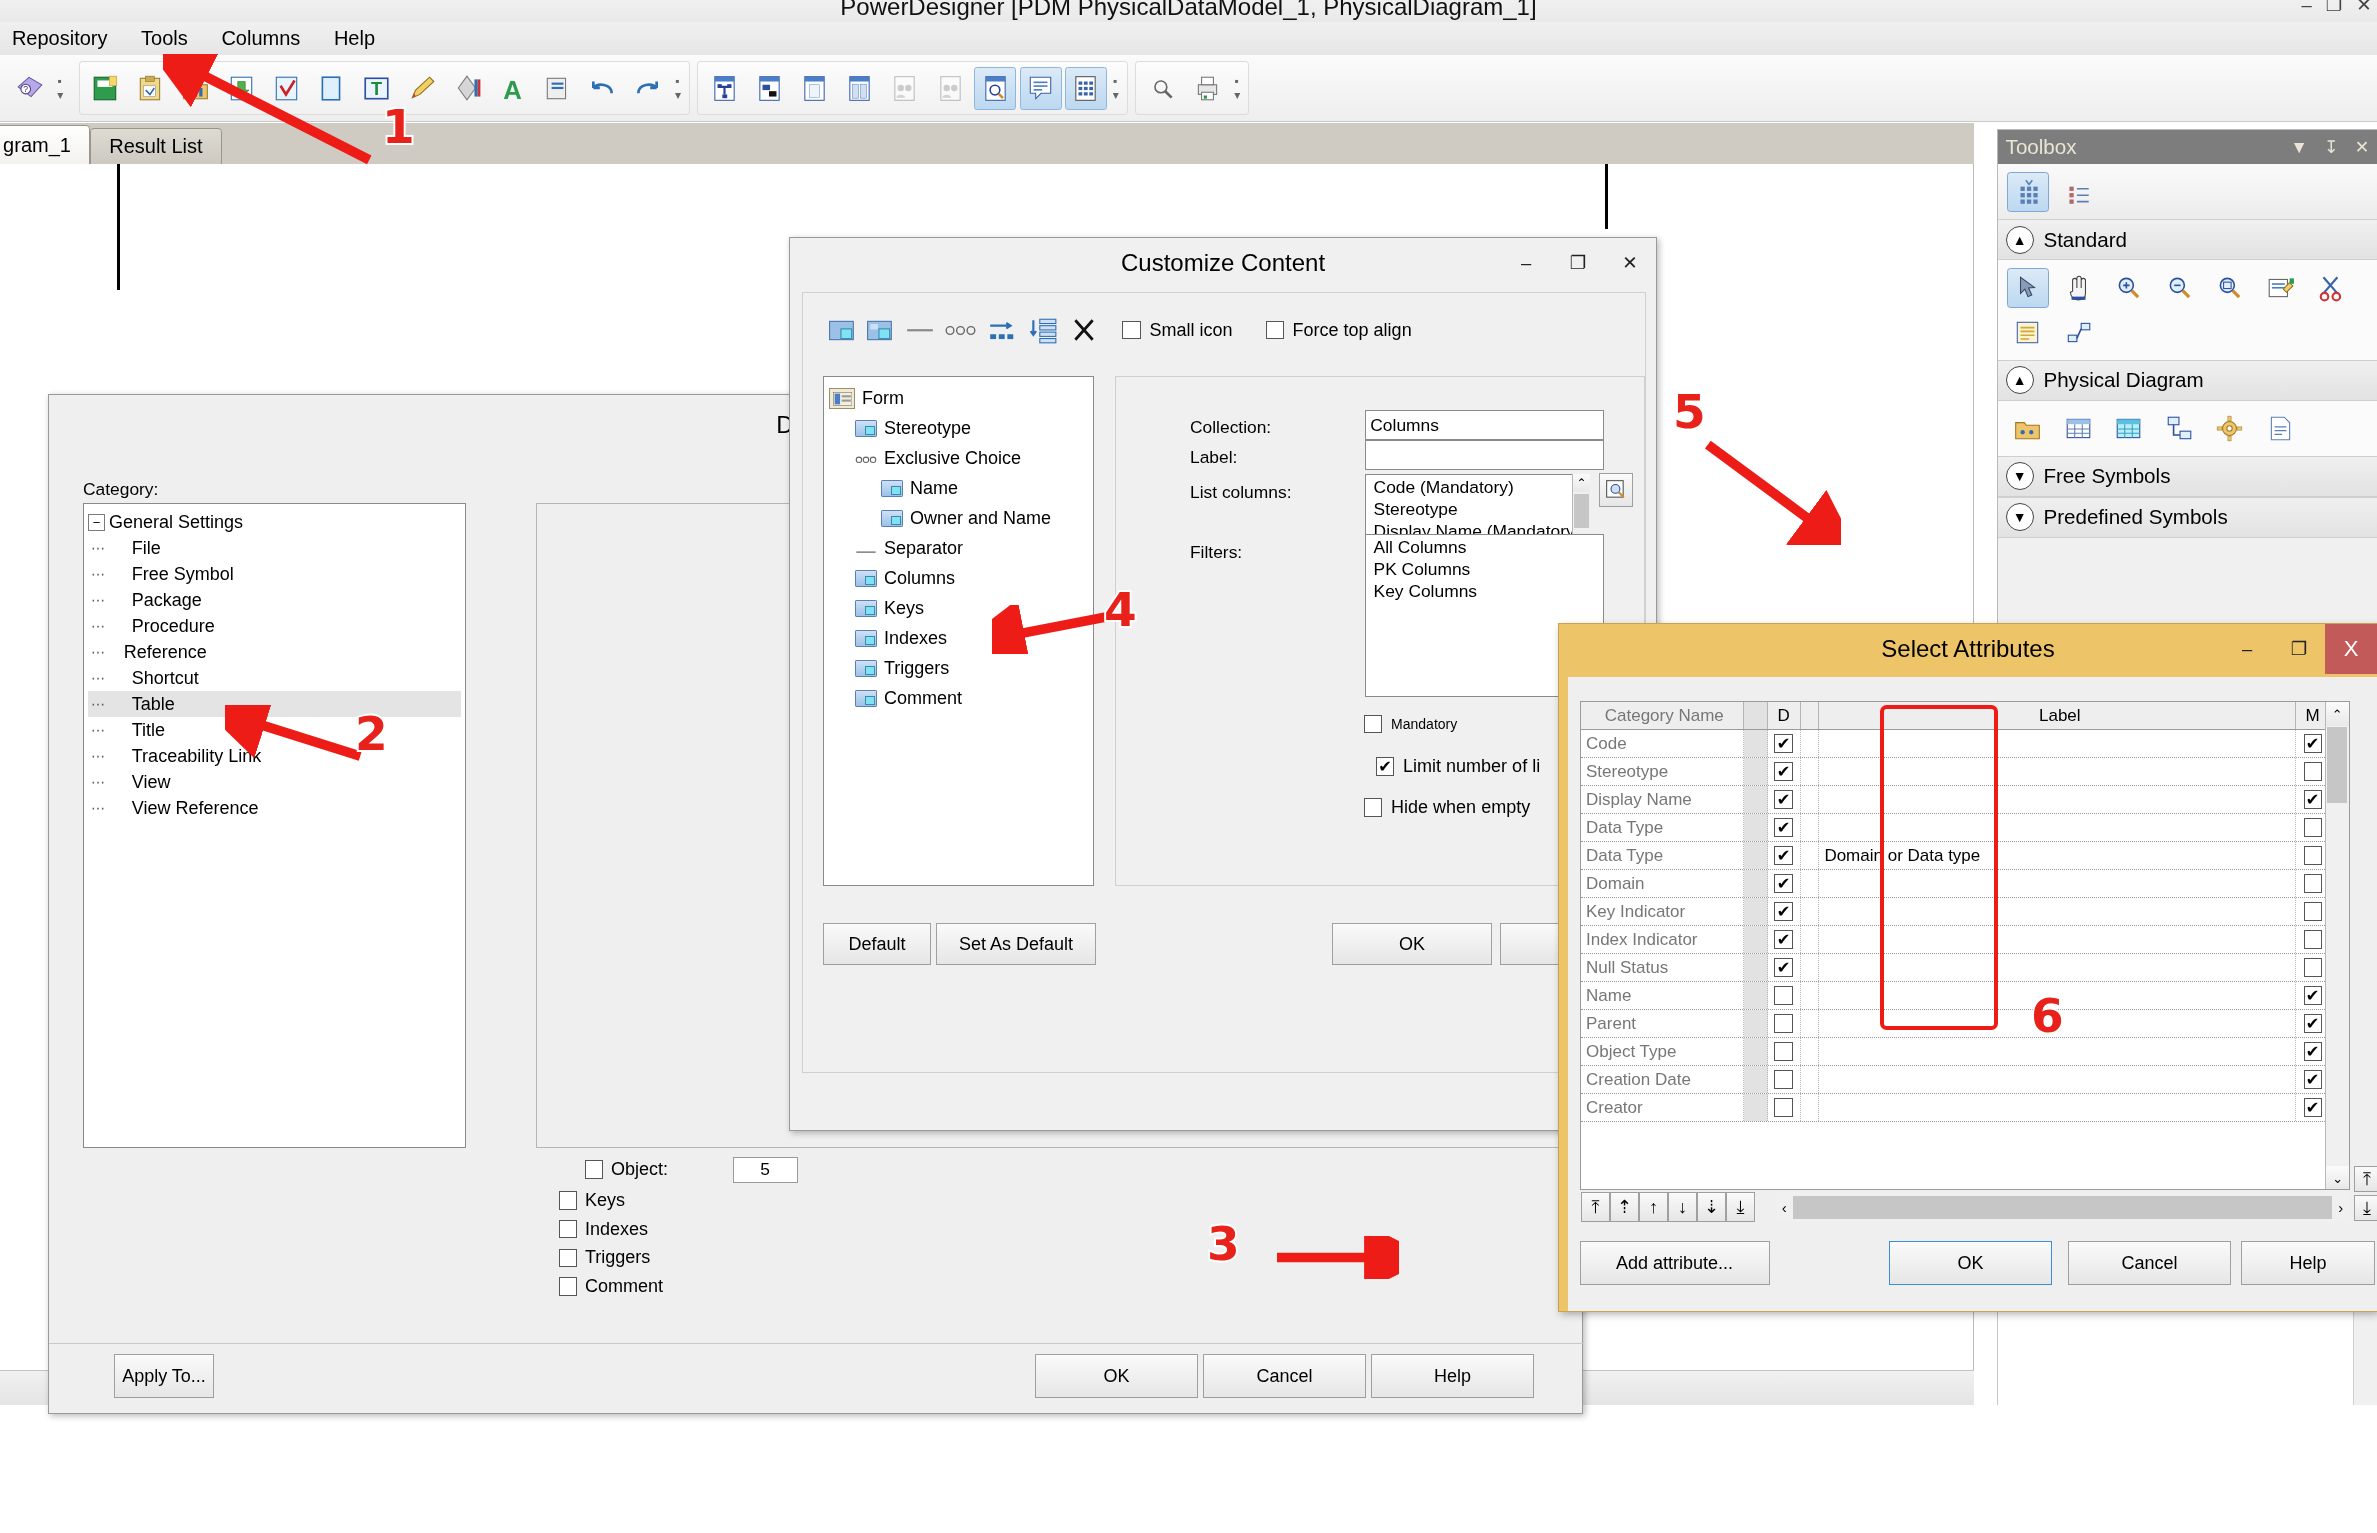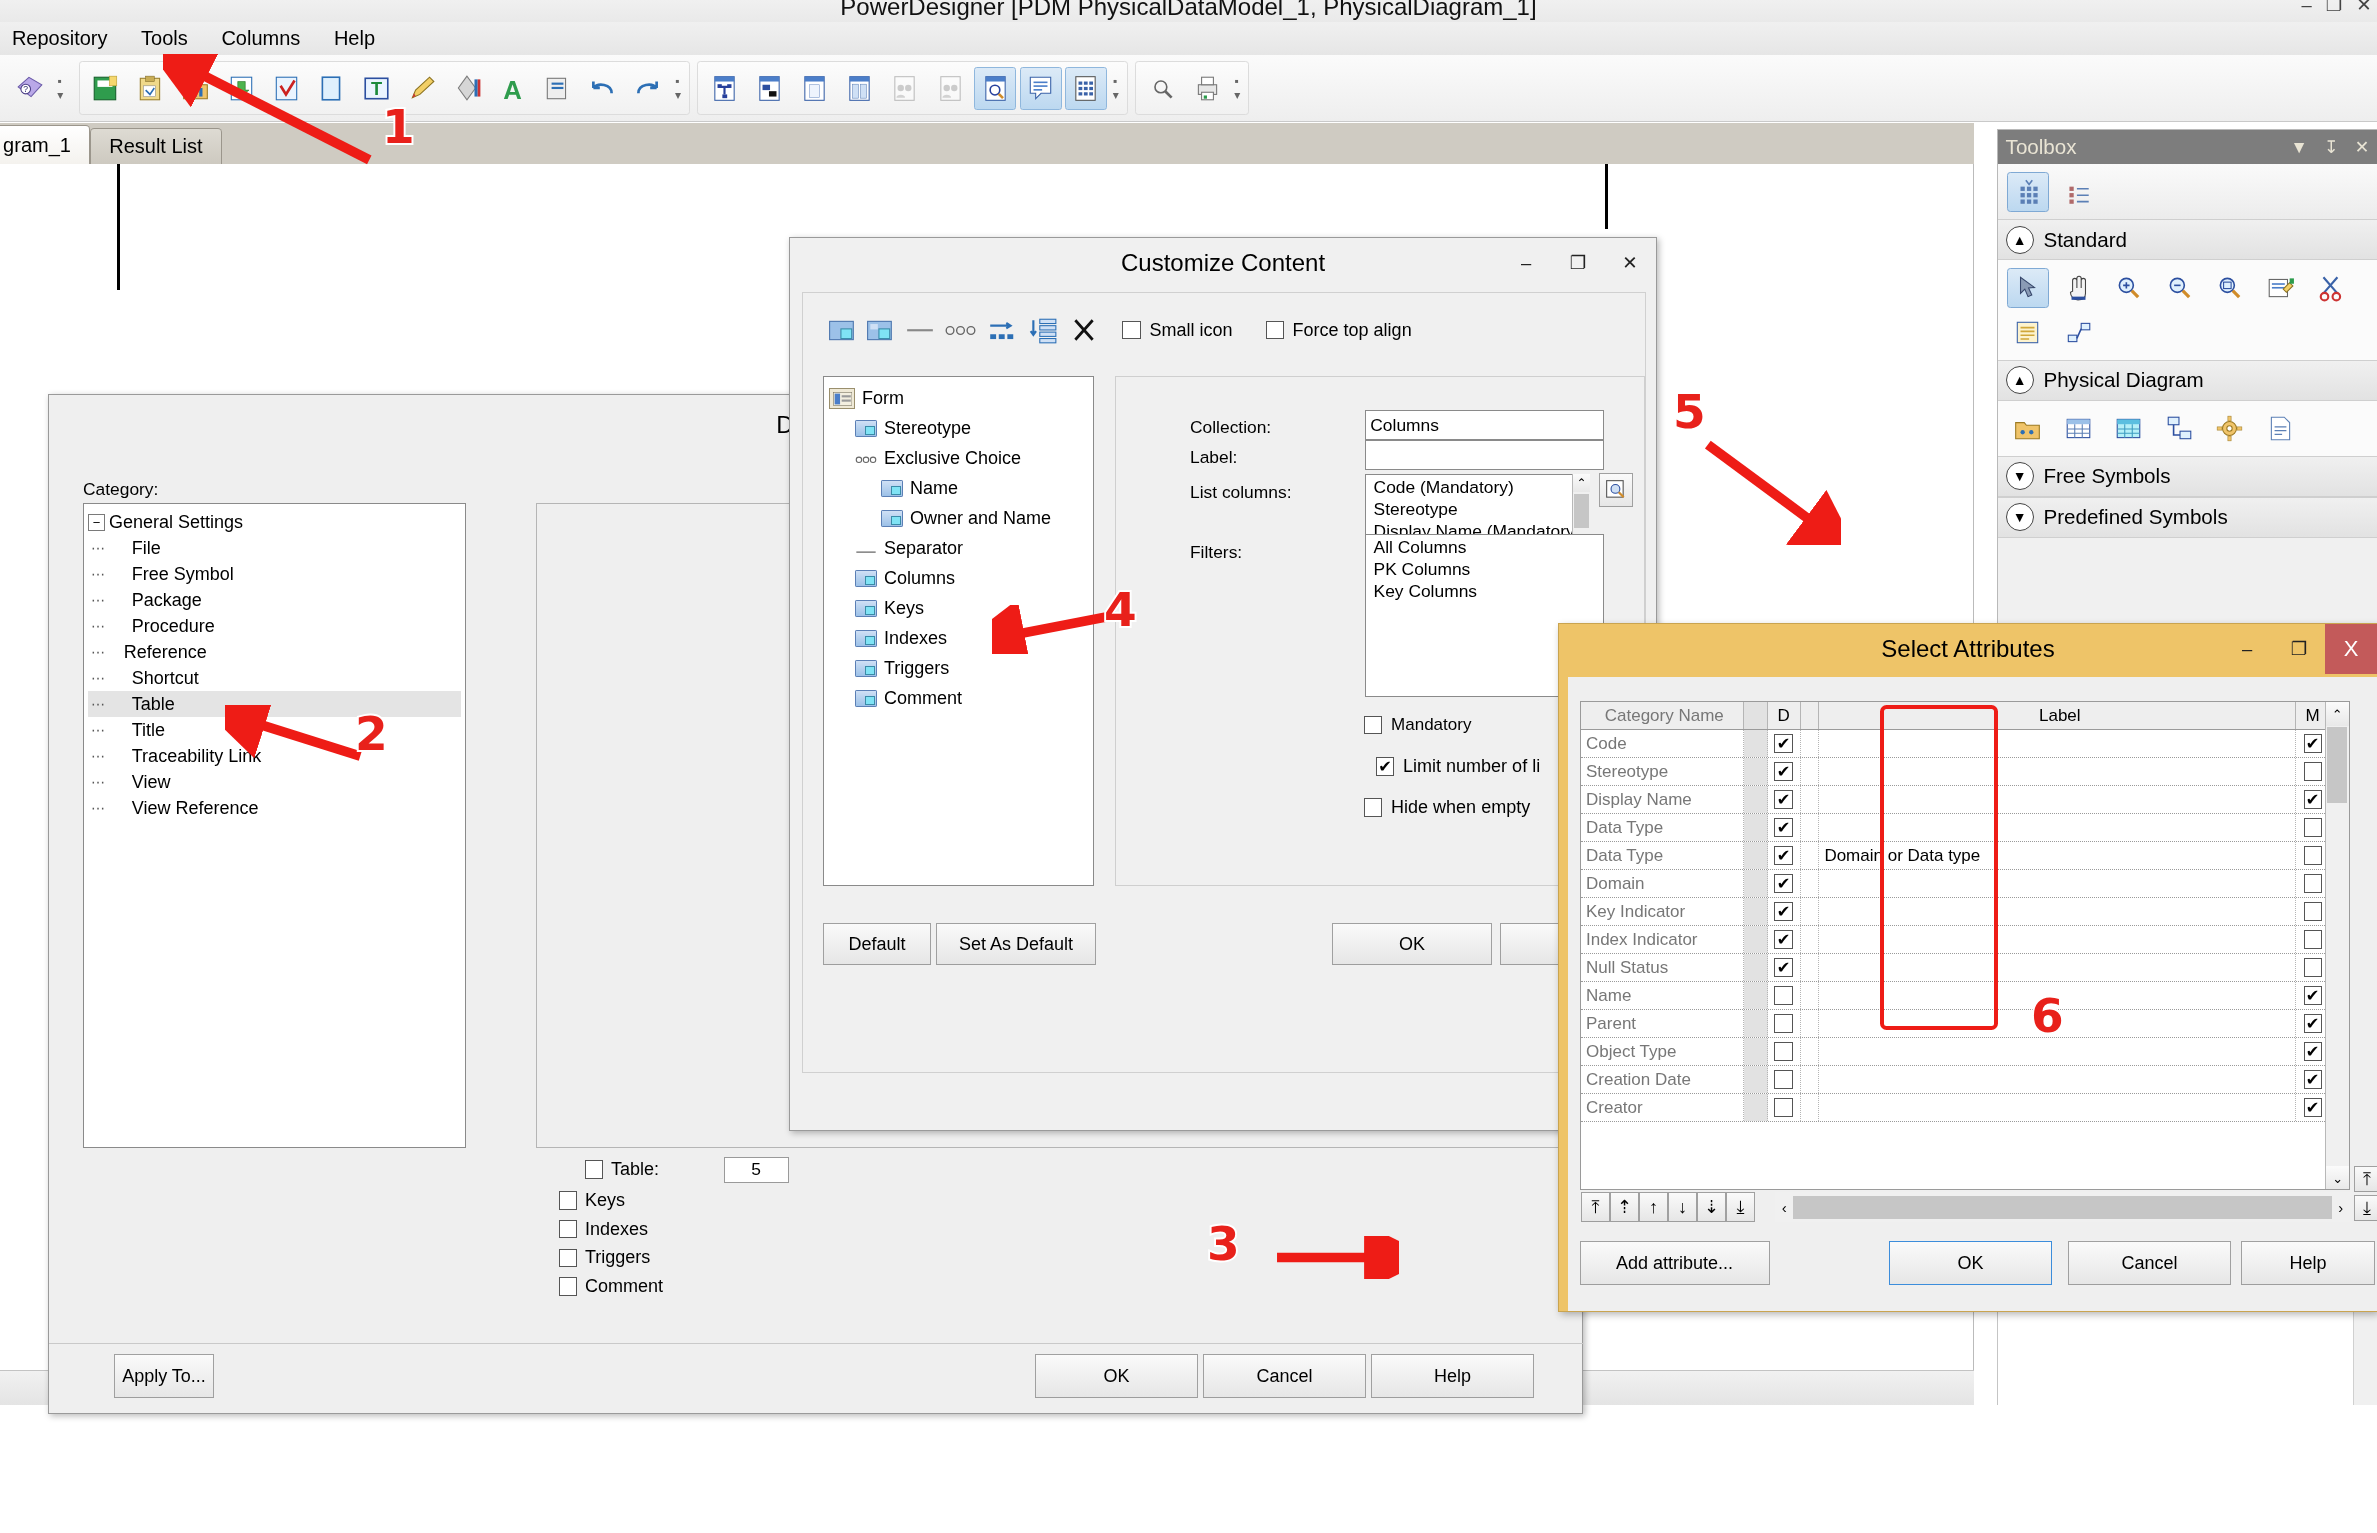--- a/index.html
+++ b/index.html
@@ -785,21 +785,21 @@
     <div class="optrow" style="margin-left:26px;">
       <span class="rb"></span>
       <span>PK Columns</span>
     </div>
     <div class="optrow" style="margin-left:26px;">
       <span class="rb"></span>
       <span>Key Columns</span>
     </div>
     <div class="optrow" style="margin-left:26px;">
       <span class="cb"></span>
-      <span>Table:</span>
+      <span>Object:</span>
       <span class="fld" style="margin-left:57px; width:65px; height:26px; justify-content:center; border:0.5px solid #9a9a9a;">
         <span>5</span>
       </span>
     </div>
     <div class="optrow">
       <span class="cb"></span>
       <span>Keys</span>
     </div>
     <div class="optrow">
       <span class="cb"></span>
@@ -1007,21 +1007,21 @@
       </svg>
   </div>
 
   <div class="lbl" style="position:absolute; left:400px; top:304px;">Filters:</div>
   <div class="listbox" style="position:absolute; left:575px; top:296px; width:239px; height:163px; padding:1.1px 3.3px;">
     <div class="li">All Columns</div>
     <div class="li">PK Columns</div>
     <div class="li">Key Columns</div>
   </div>
 
-  <div style="position:absolute; left:574px; top:477px; display:flex; align-items:center; gap:8.7px; font-size:17px;">
+  <div style="position:absolute; left:574px; top:477px; display:flex; align-items:center; gap:8.7px; font-size:14px;">
     <span class="cb"></span>
     <span>Mandatory</span>
   </div>
   <div style="position:absolute; left:574px; top:518px; display:flex; align-items:center; gap:8.7px; font-size:18px;margin-left:12px;">
     <span class="cb on"></span>
     <span>Limit number of li</span>
   </div>
   <div style="position:absolute; left:574px; top:559px; display:flex; align-items:center; gap:8.7px; font-size:18px;">
     <span class="cb"></span>
     <span>Hide when empty</span>

